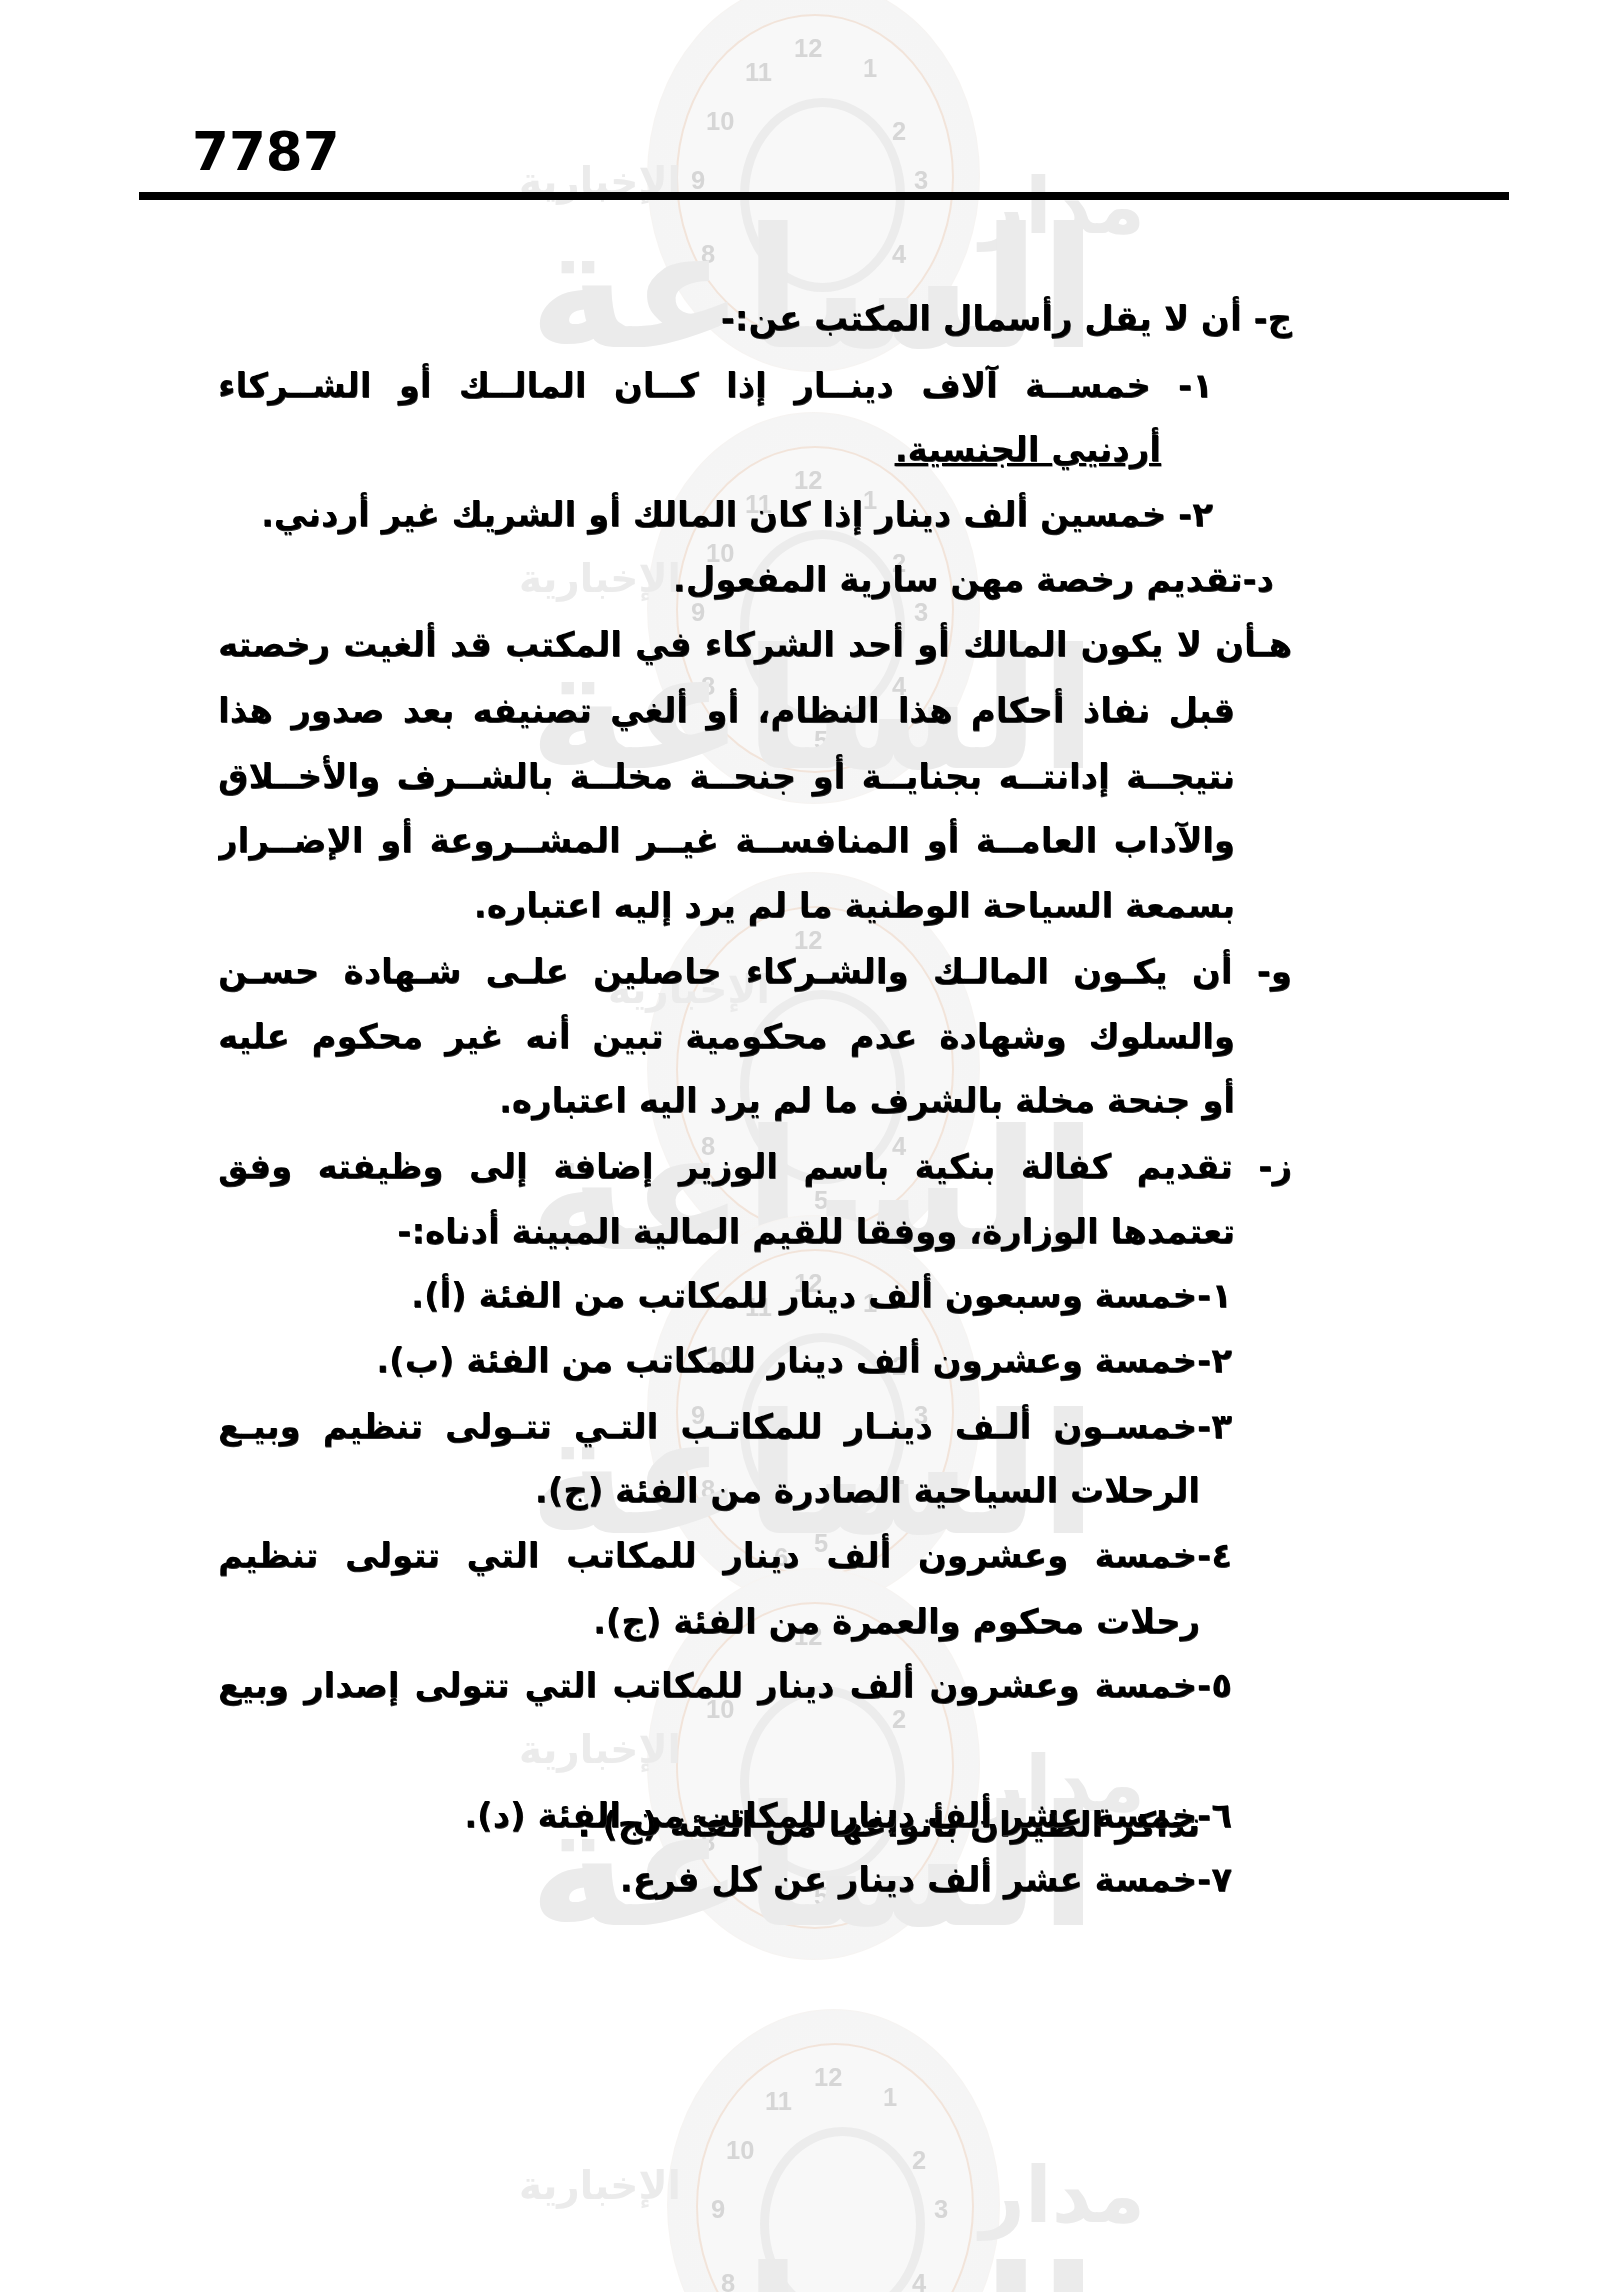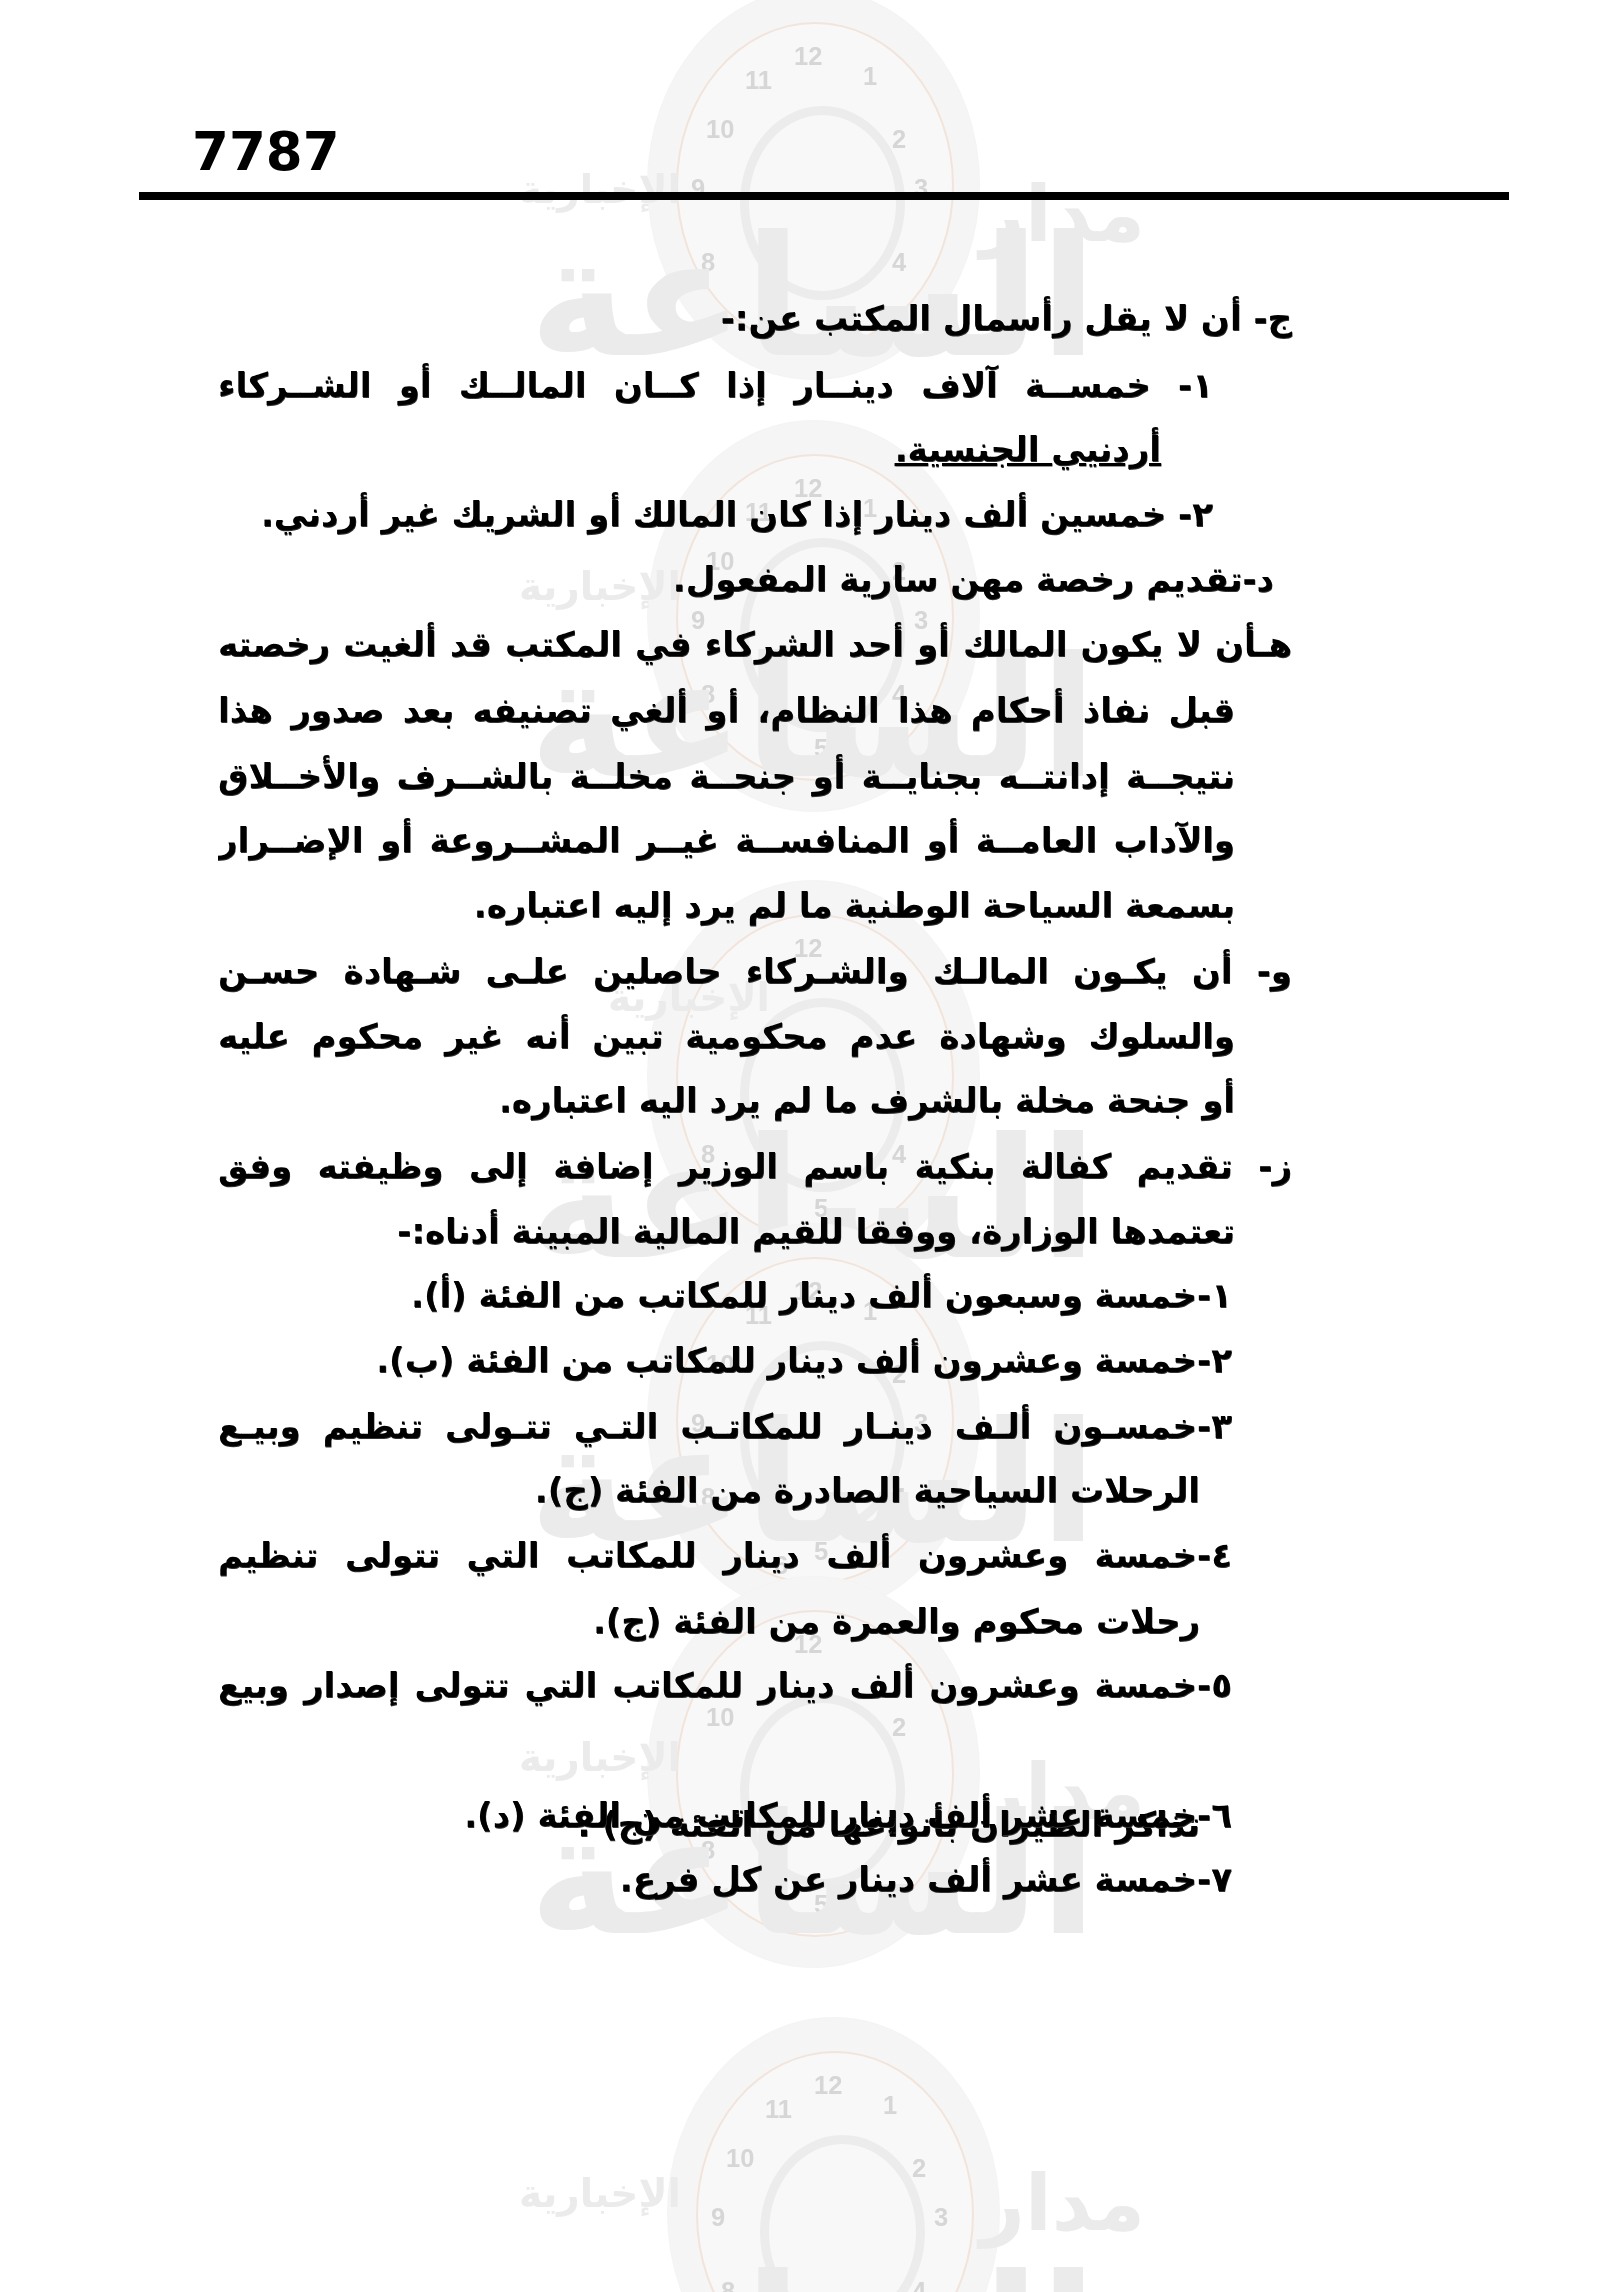--- a/index.html
+++ b/index.html
@@ -32,21 +32,21 @@
   
   .line { position:absolute; direction:rtl; font-family:"DejaVu Sans", sans-serif; font-weight:bold;
           font-size:34px; line-height:49px; color:#000; white-space:nowrap; text-shadow:0.5px 0.5px 0 #333; }
   .just { text-align:justify; text-align-last:justify; white-space:normal; overflow:hidden; height:49px; }
 </style>
 </head>
 <body>
 
 <div class="page">
 
-  <div class="wm" style="left:0;top:8px;width:1621px;height:1931px;">
+  <div class="wm" style="left:0;top:0;width:1621px;height:1931px;">
 
     <div class="wm-clock" style="left:647px;top:-19.6px;">
       <div class="face"></div>
       <div class="loop" style="left:93px;top:118px;width:147px;height:176px;"></div>
       <span class="num" style="left:147px;top:54px;">12</span>
       <span class="num" style="left:216px;top:74px;">1</span>
       <span class="num" style="left:245px;top:137px;">2</span>
       <span class="num" style="left:267px;top:186px;">3</span>
       <span class="num" style="left:245px;top:260px;">4</span>
       <span class="num" style="left:54px;top:260px;">8</span>

